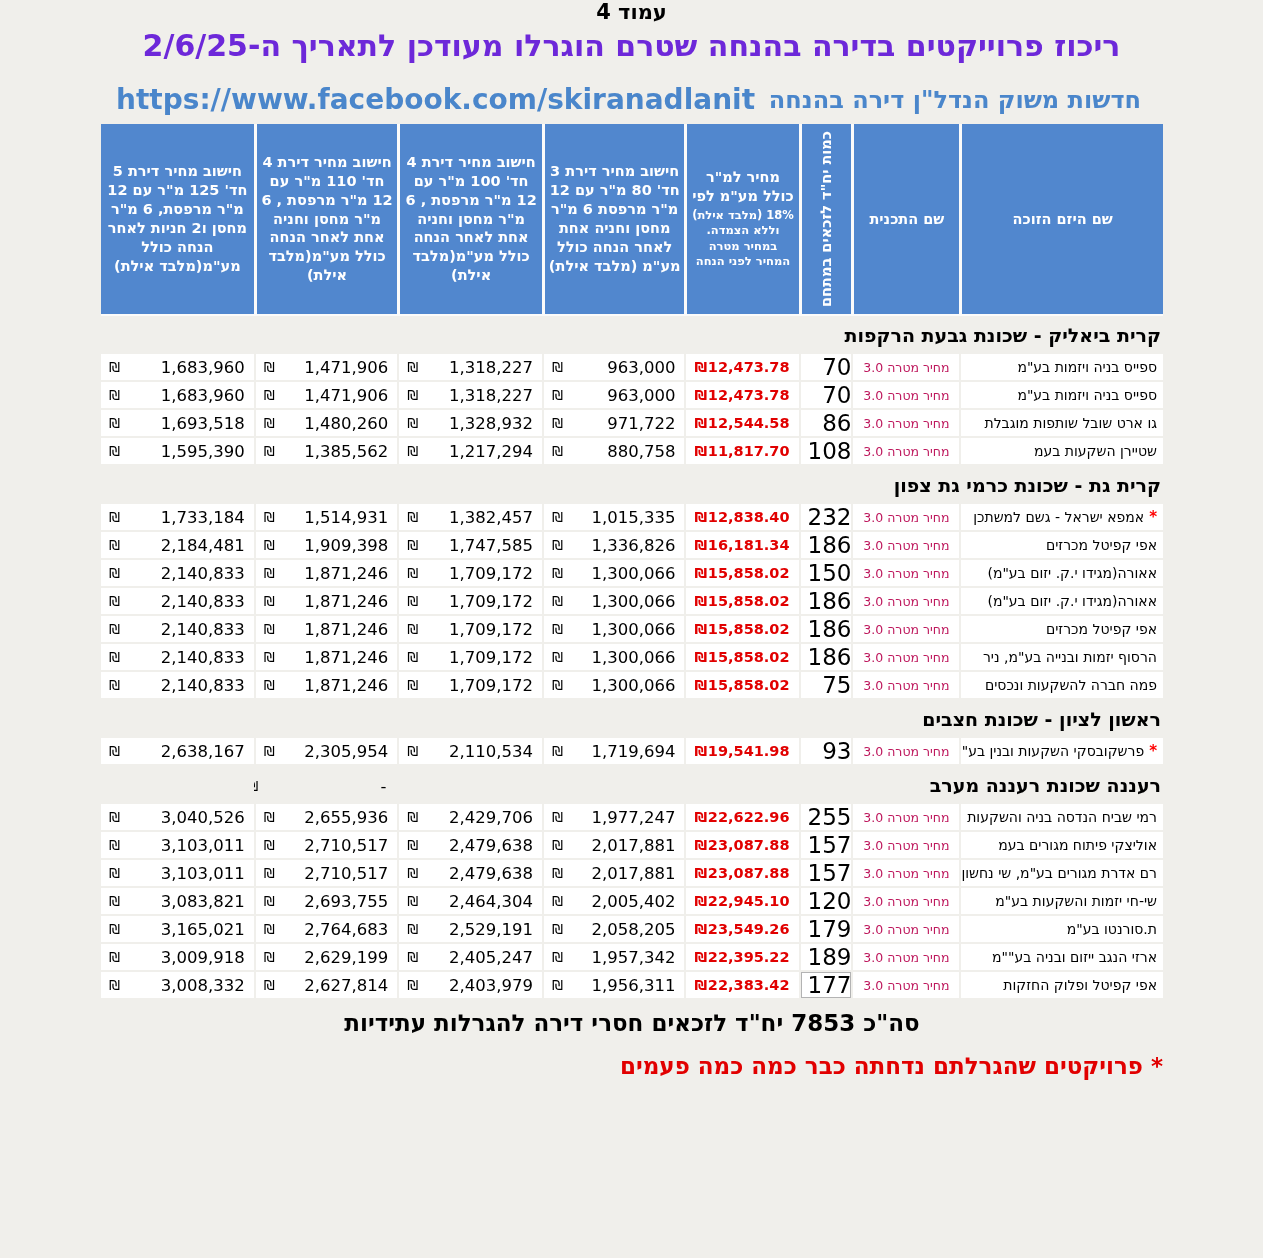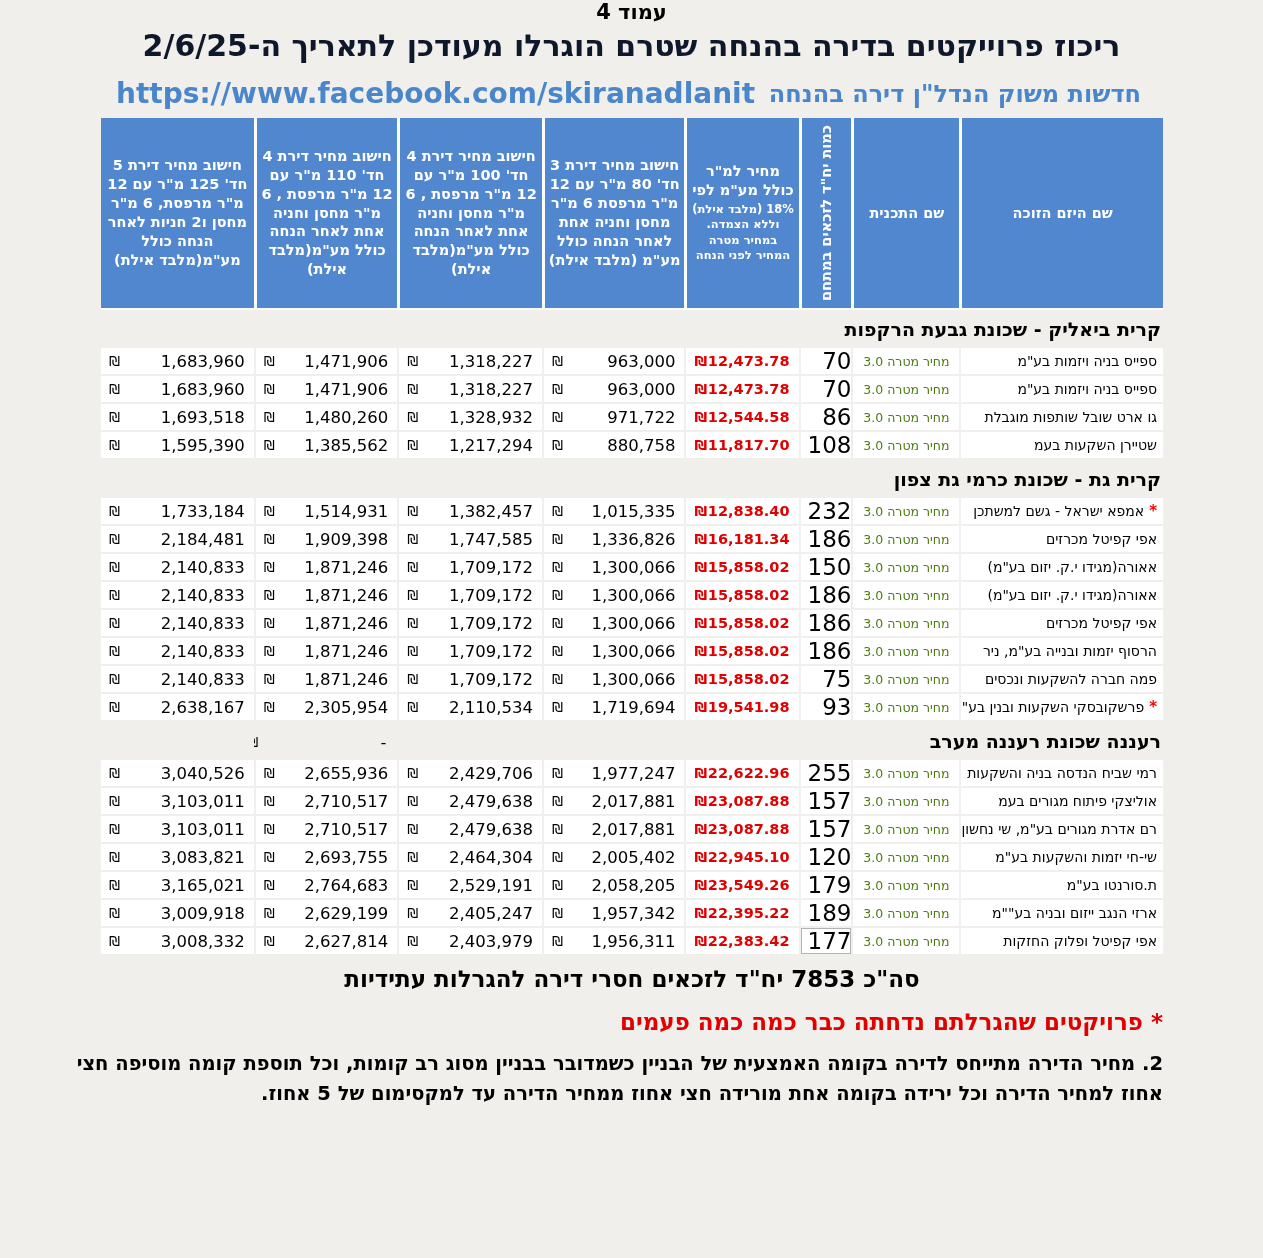--- a/index.html
+++ b/index.html
@@ -7,26 +7,26 @@
     width:1263px;height:1258px;overflow:hidden;
     background:#f0efeb;
     font-family:"DejaVu Sans",sans-serif;
     direction:rtl;
     color:#000;
   }
   .page-label{
     text-align:center;font-weight:bold;font-size:21px;padding-top:0;
   }
   .main-title{
-    text-align:center;font-weight:bold;font-size:30px;color:#0f172a;
+    text-align:center;font-weight:bold;font-size:30px;color:#6d28d9;
     margin-top:4px;white-space:nowrap;
   }
   .subtitle-row{
     display:flex;direction:ltr;justify-content:space-between;align-items:center;
-    margin:14px 122px 8px 116px;
+    margin:20px 122px 8px 116px;
   }
   .url-link{color:#4a86cb;font-weight:bold;font-size:28px;direction:ltr;text-decoration:none;}
   .source-label{color:#4a86cb;font-weight:bold;font-size:24px;}
 
   table.main-table{
     table-layout:fixed;border-collapse:separate;border-spacing:0;
     width:1062px;margin-right:100px;
   }
   thead th{
     background:#5187ce;color:#fff;font-weight:bold;text-align:center;vertical-align:middle;
@@ -43,21 +43,21 @@
     background:#fff;height:24px;
     border-left:2px solid #f0efeb;border-bottom:2px solid #f0efeb;
     padding:0;box-sizing:border-box;overflow:hidden;white-space:nowrap;
   }
   tbody td:last-child{border-left:none;}
   tr.group-row td{
     background:transparent;border-left:none;font-weight:bold;font-size:19px;
     height:38px;padding:1px 2px 0 0;
   }
   .c-dev{text-align:right;font-size:14px;padding:0 6px 0 2px;}
-  .c-prog{color:#4d7c0f;font-size:12.5px;text-align:center;}
+  .c-prog{color:#be185d;font-size:12.5px;text-align:center;}
   .c-qty{font-size:23px;text-align:right;}
   .money{
     display:flex;direction:ltr;justify-content:space-between;align-items:center;
     padding:0 9px 0 8px;font-size:16.5px;
   }
   .money .cur{font-size:14px;}
   .c-sqm .money{color:#e10000;font-weight:bold;font-size:14.5px;}
   .star{color:#ff0000;font-weight:bold;margin-left:5px;font-size:15px;}
   .qty-boxed{box-shadow:inset 0 0 0 1px #b3b3b3;}
   .dash-money{font-weight:normal;font-size:16.5px;width:139px;display:inline-flex;}
@@ -496,20 +496,23 @@
             <span class="num">1,871,246</span>
           </div>
         </td>
         <td class="c-money">
           <div class="money">
             <span class="cur">₪</span>
             <span class="num">2,140,833</span>
           </div>
         </td>
       </tr>
+      <tr class="group-row">
+        <td colspan="8">ראשון לציון - שכונת חצבים</td>
+      </tr>
       <tr>
         <td class="c-dev"><span class="star">*</span>פרשקובסקי השקעות ובנין בע"מ</td>
         <td class="c-prog">מחיר מטרה 3.0</td>
         <td class="c-qty">93</td>
         <td class="c-sqm">
           <div class="money">
             <span class="cur">₪</span>
             <span class="num">19,541.98</span>
           </div>
         </td>
@@ -790,14 +793,13 @@
             <span class="num">3,008,332</span>
           </div>
         </td>
       </tr>
     </tbody>
 </table>
 
 <div class="total-line">סה"כ 7853 יח"ד לזכאים חסרי דירה להגרלות עתידיות</div>
 <div class="red-note">* פרויקטים שהגרלתם נדחתה כבר כמה כמה פעמים</div>
 <div class="notes">
-  <div class="note-block">2. מחיר הדירה מתייחס לדירה בקומה האמצעית של הבניין כשמדובר בבניין מסוג רב קומות, וכל תוספת קומה מוסיפה חצי אחוז למחיר הדירה וכל ירידה בקומה אחת מורידה חצי אחוז ממחיר הדירה עד למקסימום של 5 אחוז.</div>
 </div>
 
 </body></html>

